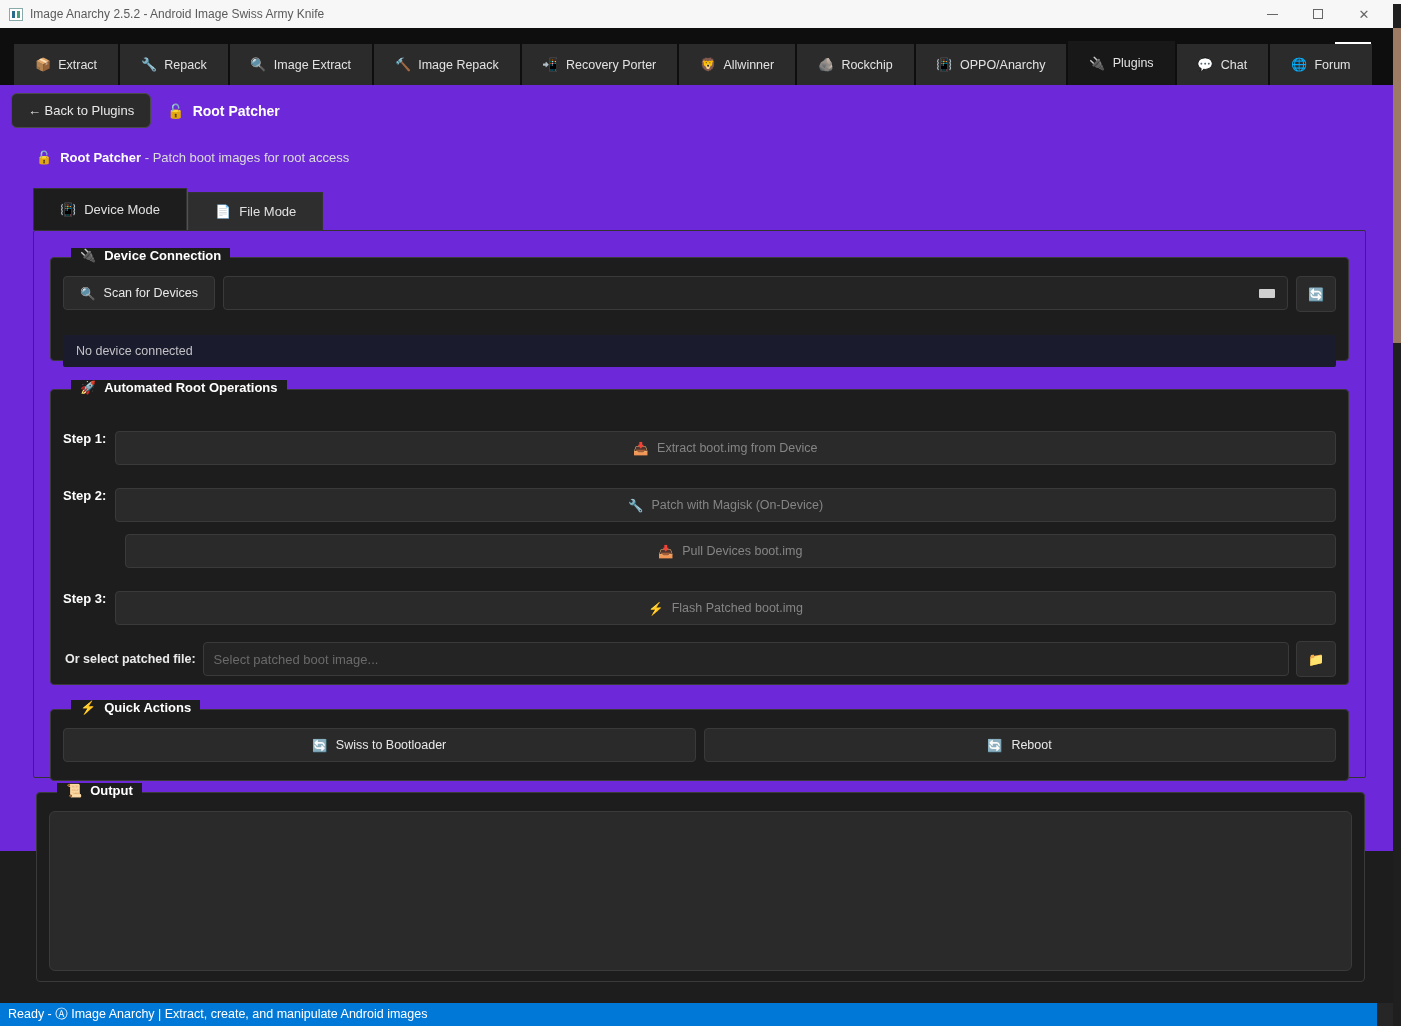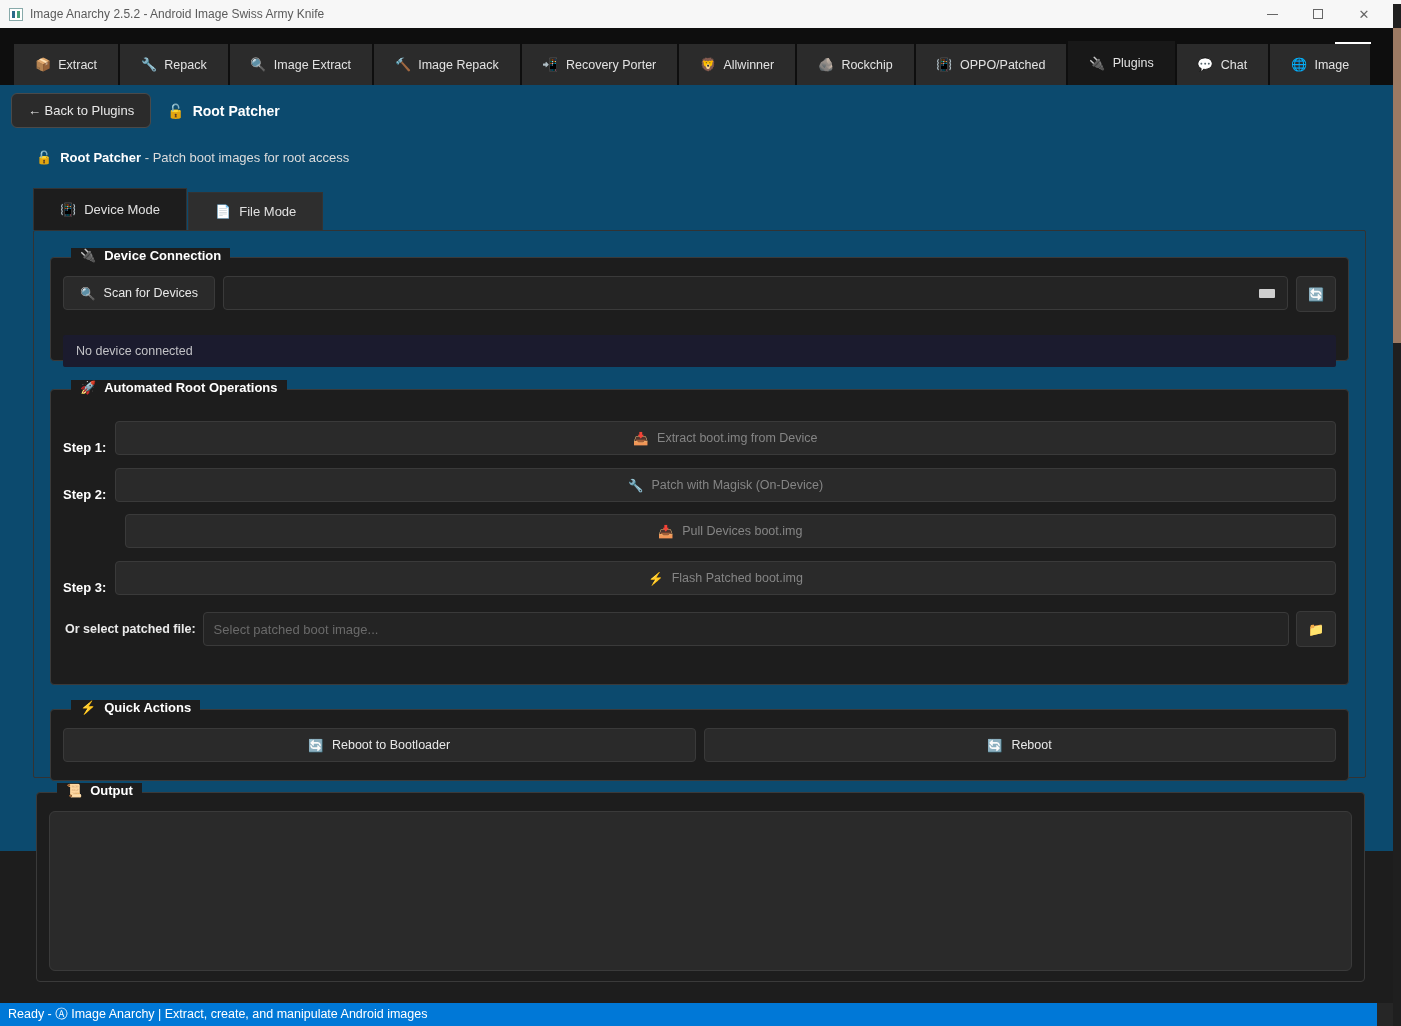--- a/index.html
+++ b/index.html
@@ -33,21 +33,21 @@
   }
   .tab {
     height: 41px; background: #2b2b2b; display: flex; align-items: center;
     padding: 0 21px; margin-right: 2px; font-size: 12.5px; color: #e2e2e2;
     white-space: nowrap; cursor: default;
   }
   .tab.selected { height: 44px; background: #181818; }
   .tab .ticon { margin-right: 7px; font-size: 13px; }
   .tab-overflow-line { position: absolute; top: 14px; left: 1335px; width: 36px; height: 2px; background: #ffffff; }
   
-  .content { background: #0c4a6e; height: 766px; position: relative; }
+  .content { background: #6d28d9; height: 766px; position: relative; }
   .plugin-header { display: flex; align-items: center; padding: 8px 0 0 11px; gap: 16px; }
   .back-btn {
     background: #2b2b2b; border: 1px solid #4a4a4a; border-radius: 6px;
     color: #e8e8e8; font-size: 13px; padding: 9px 16px; cursor: pointer;
     font-family: "Liberation Sans", sans-serif;
   }
   .plugin-title { font-size: 14px; font-weight: bold; color: #ffffff; display: flex; align-items: center; gap: 8px; }
   .desc-row { margin: 22px 0 0 36px; font-size: 13px; color: #dcdcdc; }
   .desc-row .d-icon { margin-right: 8px; }
   .desc-row b { color: #ffffff; }
@@ -91,21 +91,21 @@
   .combo-caret {
     position: absolute; right: 12px; top: 12px; width: 16px; height: 9px;
     background: #cfcfcf; border-radius: 1px;
   }
   .icon-btn { width: 40px; height: 36px; font-size: 13px; }
   .device-status {
     margin-top: 23px; height: 32px; background: #1b1b2e; border-radius: 2px;
     display: flex; align-items: center; padding-left: 13px; font-size: 12.5px; color: #c2c2c6;
   }
   
-  .step-row { display: flex; align-items: flex-end; margin-top: 13px; }
+  .step-row { display: flex; align-items: flex-start; margin-top: 23px; }
   .step-row:first-child { margin-top: 4px; }
   .step-label { width: 52px; font-size: 13px; font-weight: bold; color: #ffffff; flex: none; }
   .step-btn { flex: 1; height: 34px; }
   .check-row { display: flex; align-items: center; gap: 10px; margin: 10px 0 0 64px; font-size: 12.5px; color: #b9b9b9; }
   .checkbox { width: 14px; height: 14px; background: #cdbfdc; border-radius: 3px; flex: none; cursor: pointer; }
   .sub-btn-row { display: flex; margin: 12px 0 0 62px; }
   .sub-btn { flex: 1; height: 34px; }
   .file-row { display: flex; align-items: center; margin-top: 16px; gap: 7px; }
   .file-label { font-size: 12.5px; font-weight: 600; color: #eaeaea; white-space: nowrap; padding-left: 2px; }
   .file-input {
@@ -181,33 +181,33 @@
   <div class="tab">
     <span class="ticon">🦁</span>
     <span>Allwinner</span>
   </div>
   <div class="tab">
     <span class="ticon">🪨</span>
     <span>Rockchip</span>
   </div>
   <div class="tab">
     <span class="ticon">📳</span>
-    <span>OPPO/Patched</span>
+    <span>OPPO/Anarchy</span>
   </div>
   <div class="tab selected">
     <span class="ticon">🔌</span>
     <span>Plugins</span>
   </div>
   <div class="tab">
     <span class="ticon">💬</span>
     <span>Chat</span>
   </div>
   <div class="tab">
     <span class="ticon">🌐</span>
-    <span>Image</span>
+    <span>Forum</span>
   </div>
   <div class="tab-overflow-line"></div>
 </div>
 
 <div class="content">
 
   <div class="plugin-header">
     <button class="back-btn">← Back to Plugins</button>
     <div class="plugin-title">
       <span>🔓</span>
@@ -301,21 +301,21 @@
     </div>
 
     <div class="groupbox" style="height:72px; margin-top:24px;">
       <div class="legend">
         <span>⚡</span>
         <span>Quick Actions</span>
       </div>
       <div class="qa-row">
         <button class="btn qa-btn">
           <span>🔄</span>
-          <span>Reboot to Bootloader</span>
+          <span>Swiss to Bootloader</span>
         </button>
         <button class="btn qa-btn">
           <span>🔄</span>
           <span>Reboot</span>
         </button>
       </div>
     </div>
   </div>
 
   <div class="groupbox output-group">

